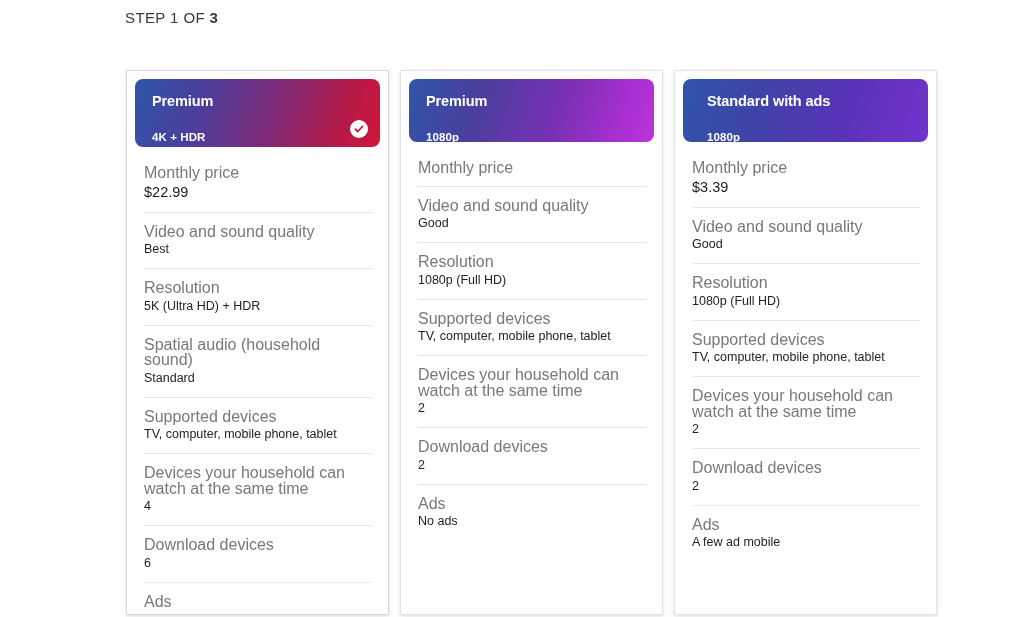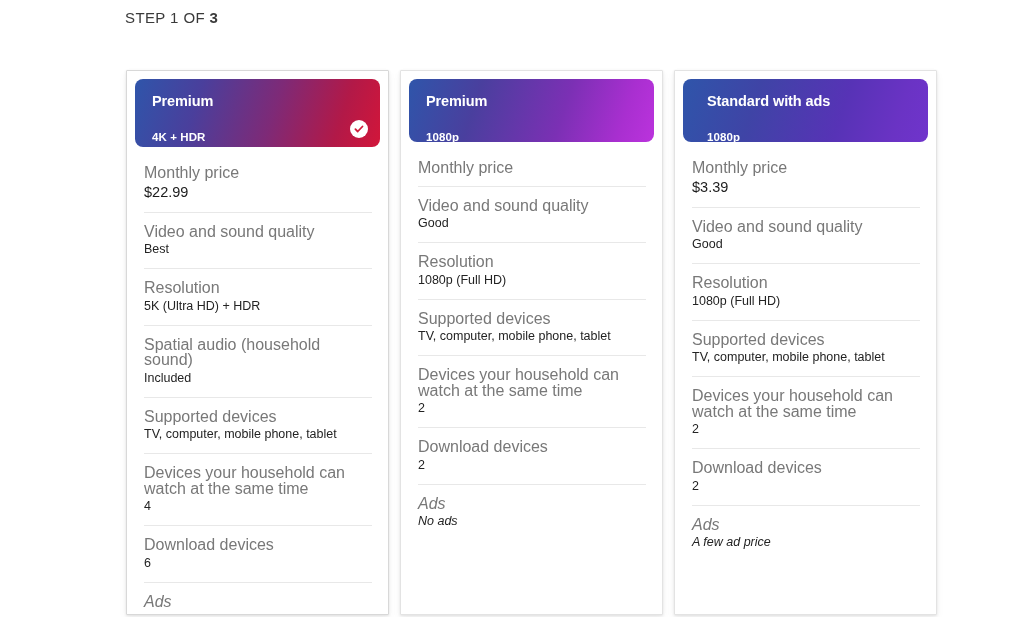--- a/index.html
+++ b/index.html
@@ -123,21 +123,21 @@
   
   .features {
     padding: 0 16px 0 17px;
     margin-top: 14px;
   }
   .feature-row {
     padding: 11px 0 10px 0;
     border-bottom: 1px solid #e8e8e8;
   }
   .feature-row:first-child { padding-top: 4px; }
-  .feature-row.last { border-bottom: none; font-style: italic; }
+  .feature-row.last { border-bottom: none; }
 
   .feature-label {
     font-size: 16px;
     line-height: 15.5px;
     color: #787878;
     font-weight: 400;
   }
   .feature-value {
     margin-top: 2px;
     font-size: 12.5px;
@@ -180,21 +180,21 @@
         <div class="feature-row">
           <div class="feature-label">Video and sound quality</div>
           <div class="feature-value">Best</div>
         </div>
         <div class="feature-row">
           <div class="feature-label">Resolution</div>
           <div class="feature-value">5K (Ultra HD) + HDR</div>
         </div>
         <div class="feature-row">
           <div class="feature-label">Spatial audio (household sound)</div>
-          <div class="feature-value">Included</div>
+          <div class="feature-value">Standard</div>
         </div>
         <div class="feature-row">
           <div class="feature-label">Supported devices</div>
           <div class="feature-value">TV, computer, mobile phone, tablet</div>
         </div>
         <div class="feature-row">
           <div class="feature-label">Devices your household can watch at the same time</div>
           <div class="feature-value">4</div>
         </div>
         <div class="feature-row">
@@ -269,19 +269,19 @@
         <div class="feature-row">
           <div class="feature-label">Devices your household can watch at the same time</div>
           <div class="feature-value">2</div>
         </div>
         <div class="feature-row">
           <div class="feature-label">Download devices</div>
           <div class="feature-value">2</div>
         </div>
         <div class="feature-row last">
           <div class="feature-label">Ads</div>
-          <div class="feature-value">A few ad price</div>
+          <div class="feature-value">A few ad mobile</div>
         </div>
       </div>
     </div>
 
   </div>
 </div>
 
 </body></html>

